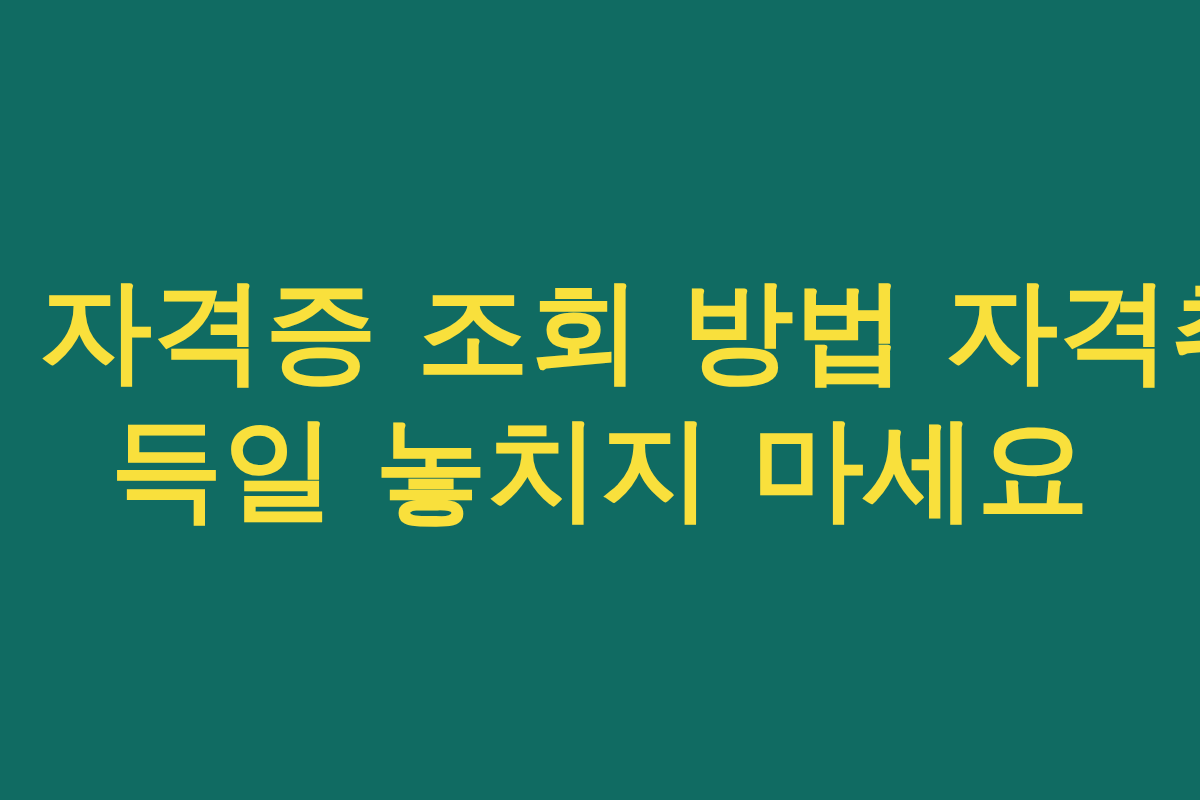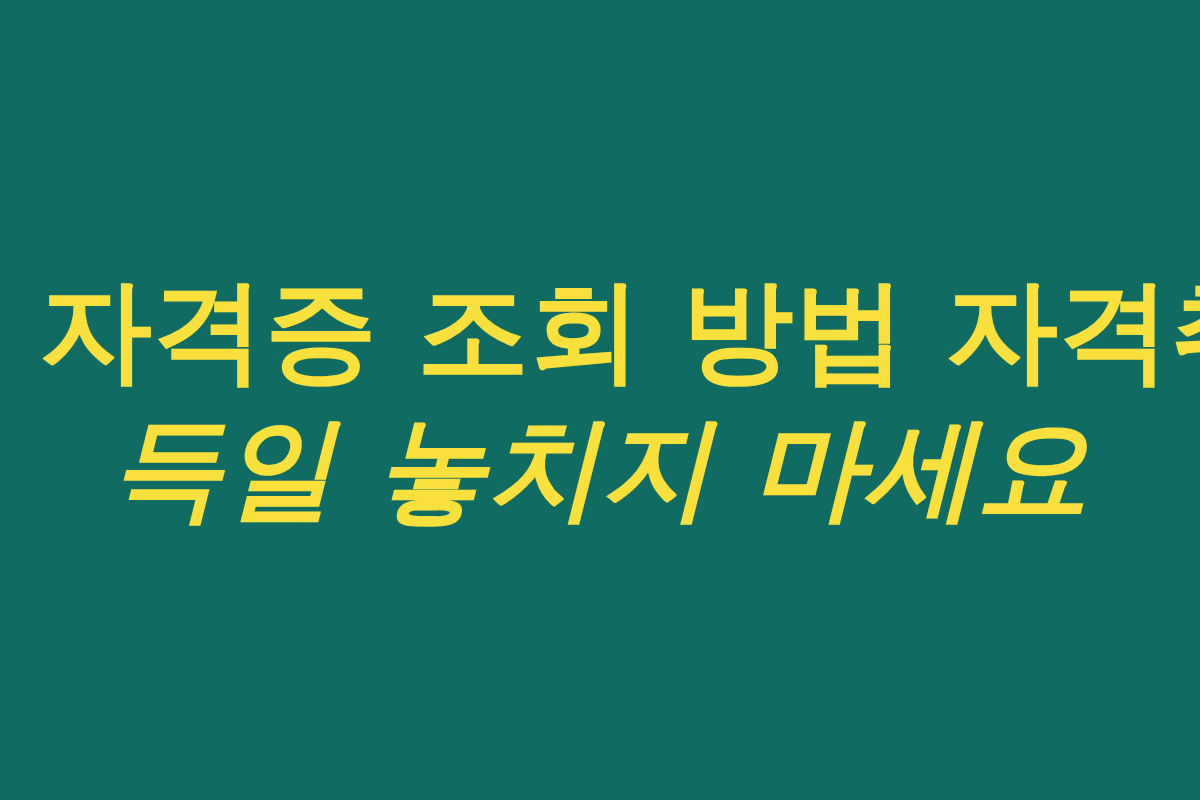--- a/index.html
+++ b/index.html
@@ -55,15 +55,15 @@
   .banner-line-2 {
     font-size: 112px;
   }
 </style>
 </head>
 <body>
 
 <div class="banner" style="background: rgb(16, 107, 98);">
   <div class="banner-text-block">
     <span class="banner-line banner-line-1" style="color: rgb(249, 224, 60);">자격증 조회 방법 자격취</span>
-    <span class="banner-line banner-line-2" style="color: rgb(249, 224, 60); font-style: italic;">득일 놓치지 마세요</span>
+    <span class="banner-line banner-line-2" style="color: rgb(249, 224, 60);">득일 놓치지 마세요</span>
   </div>
 </div>
 
 </body></html>

